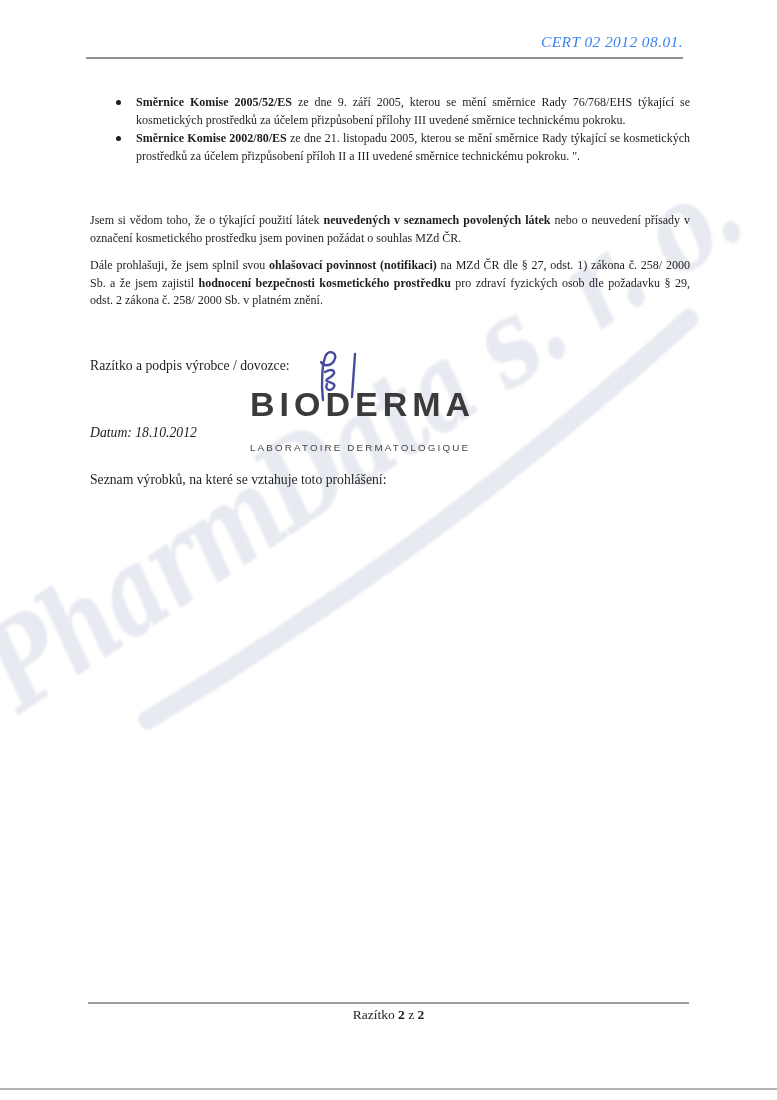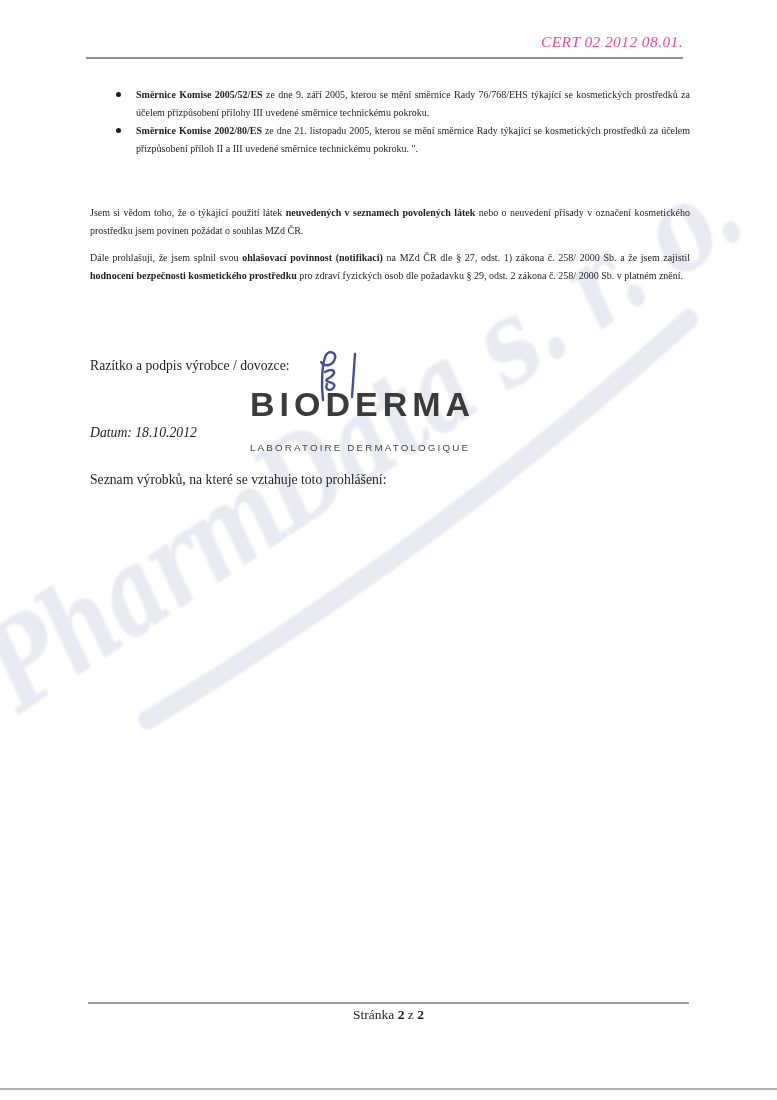--- a/index.html
+++ b/index.html
@@ -21,26 +21,26 @@
     font-size:92px;letter-spacing:-3px;white-space:nowrap;
     color:#e8eaf1;
     filter:blur(0.8px);
     line-height:150px;
   }
   .wm-swoosh{position:absolute;left:95px;bottom:-26px;}
 
   
   .doc-code{
     top:33px;right:94px;
-    font-style:italic;font-size:15.5px;color:#ec4899;letter-spacing:0.4px;
+    font-style:italic;font-size:15.5px;color:#3b82f6;letter-spacing:0.4px;
   }
   .header-rule{top:57px;left:86px;width:597px;height:2px;background:#909090;}
 
   
-  .bodytext{font-size:10px;line-height:17.5px;text-align:justify;}
+  .bodytext{font-size:12px;line-height:17.5px;text-align:justify;margin-top:8px;}
   .bullets{top:86px;left:113px;width:577px;}
   .bullet-item{position:relative;padding-left:23px;margin-bottom:1px;}
   .bullet-dot{position:absolute;left:3px;top:6px;width:5px;height:5px;border-radius:50%;background:#1e1e1e;}
   .bseg{font-weight:bold;}
 
   .para{left:90px;width:600px;}
   #para1{top:204px;}
   #para2{top:249px;}
 
   .plainline{font-size:13.7px;line-height:17.5px;white-space:nowrap;margin-top:15px;}
@@ -112,14 +112,14 @@
   </g>
 </svg>
 
 <div class="abs plainline datum">Datum: 18.10.2012</div>
 
 <div class="abs plainline seznam">Seznam výrobků, na které se vztahuje toto prohlášení:</div>
 <div class="abs products">
 </div>
 
 <div class="abs footer-rule"></div>
-<div class="abs page-number"><span>Stránka </span><span class="bseg">2</span><span> z </span><span class="bseg">2</span></div>
+<div class="abs page-number"><span>Razítko </span><span class="bseg">2</span><span> z </span><span class="bseg">2</span></div>
 <div class="abs scan-bottom-edge"></div>
 
 </body></html>

